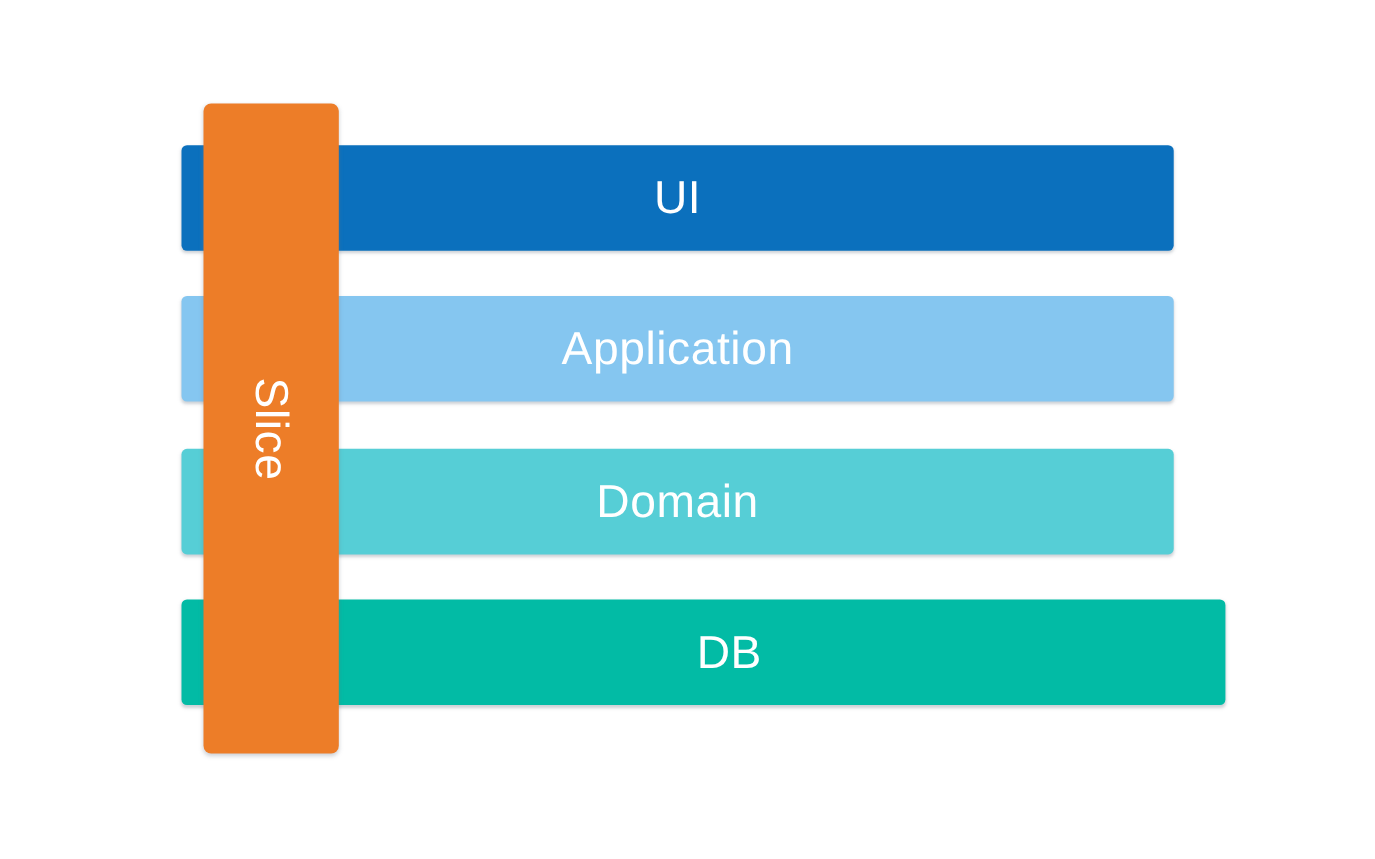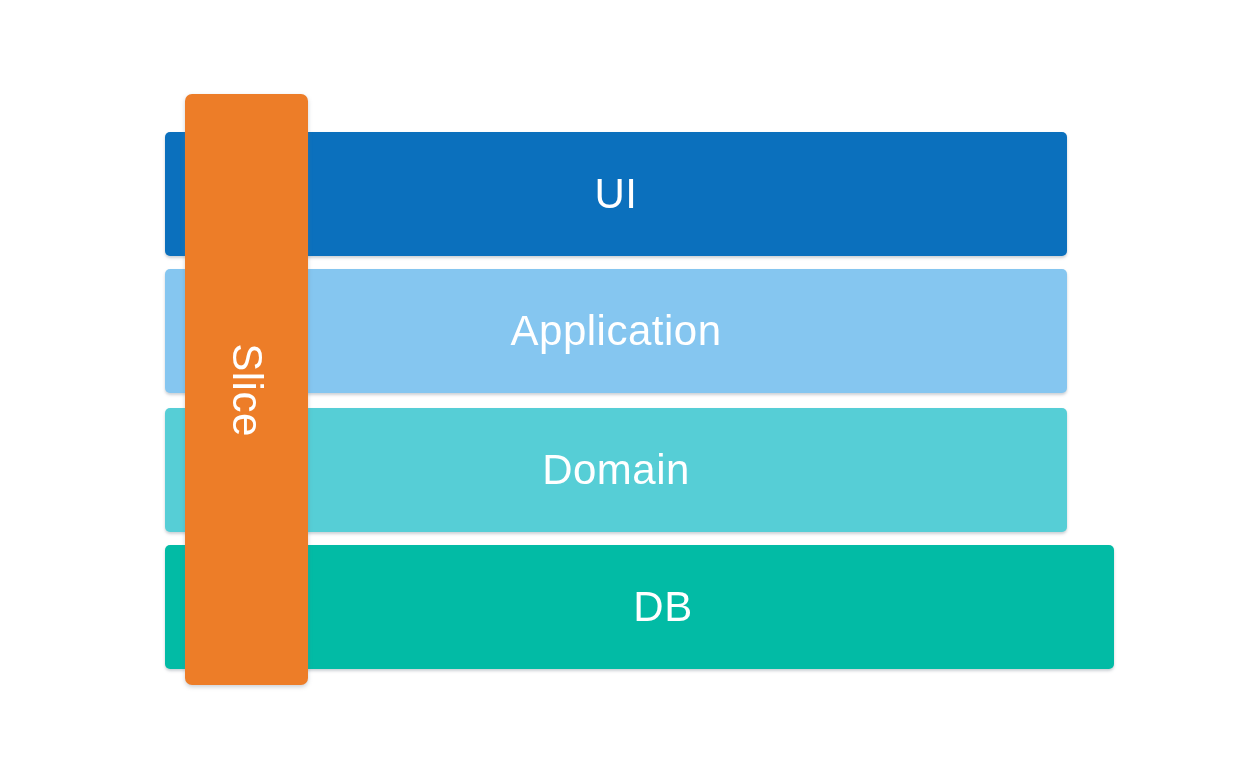--- a/index.html
+++ b/index.html
@@ -12,21 +12,21 @@
     width: 1250px;
     height: 781px;
     background: #ffffff;
     overflow: hidden;
     font-family: "Liberation Sans", sans-serif;
   }
   .layer-bar {
     position: absolute;
     left: 165px;
     width: 902px;
-    height: 124px;
+    height: 96px;
     border-radius: 5px;
     display: flex;
     align-items: center;
     justify-content: center;
     box-shadow: 0 2px 3px rgba(110, 120, 135, 0.35);
   }
   .layer-bar .bar-label {
     font-size: 42px;
     line-height: 1;
     letter-spacing: 0.5px;

